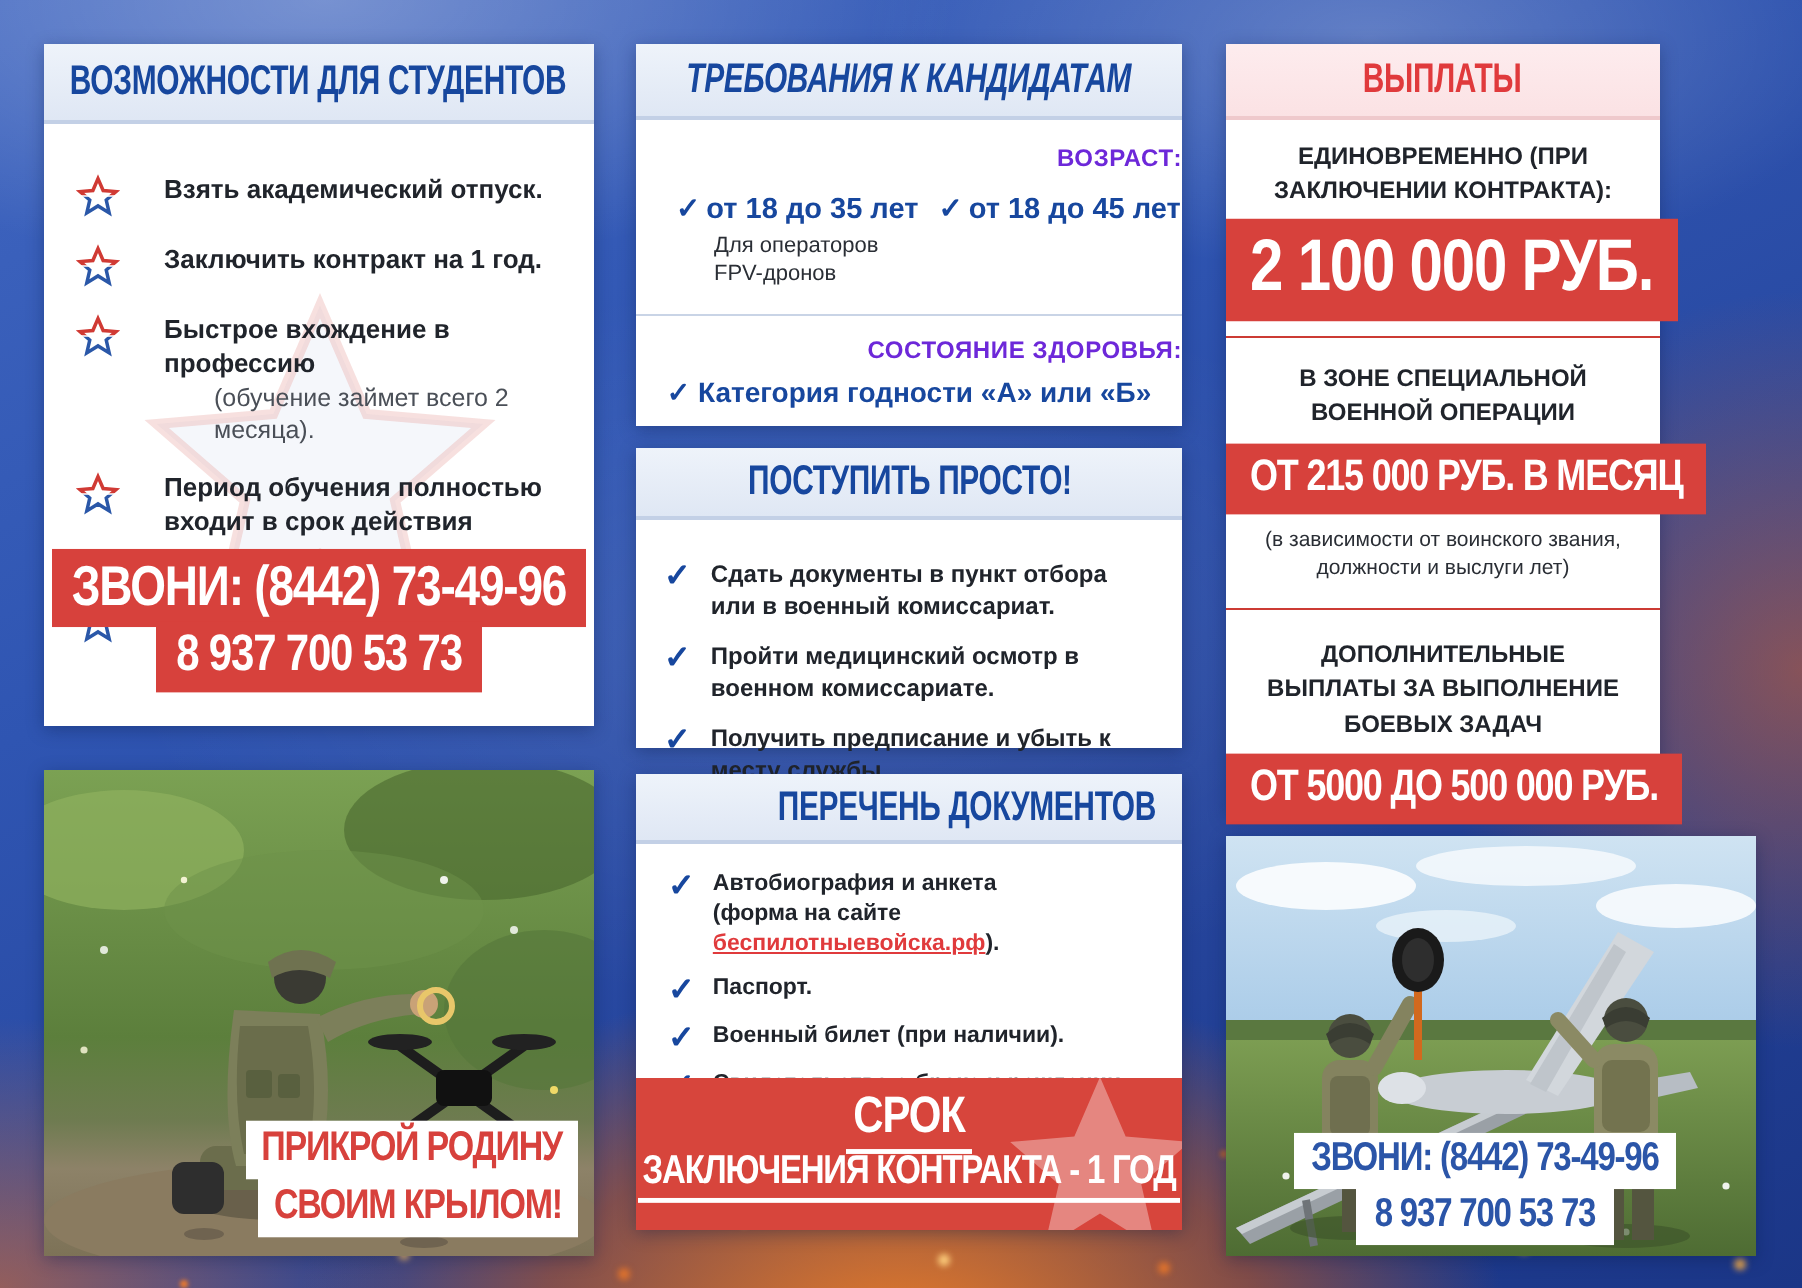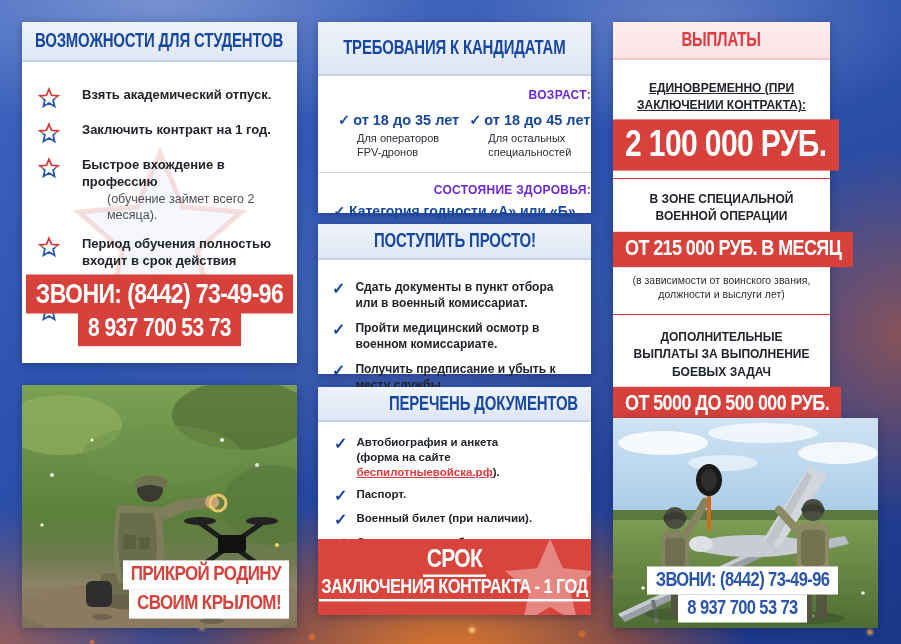--- a/index.html
+++ b/index.html
@@ -56,21 +56,21 @@
   #photo-right{ left:613px; top:418px; width:265px; height:210px; }
   .slogan { position:absolute; right:8px; bottom:12px; text-align:right; }
   .slogan .line { display:block; margin-top:5px; }
   .slogan .box { display:inline-block; background:#fff; color:#d7413c; padding:1px 8px 3px; font-size:17px; }
   .rphones { position:absolute; left:0; right:6px; bottom:8px; text-align:center; }
   .rphones .line { display:block; margin-top:5px; }
   .rphones .box { display:inline-block; background:#fff; color:#2b55a8; padding:1px 9px 3px; font-size:16.5px; }
 
   
   #card-req   { left:318px; top:22px;  width:273px; height:191px; }
-  #card-req .hdr { height:54px; }
+  #card-req .hdr { height:38px;font-style:italic; }
   .small-label { text-align:right; font-size:12px; font-weight:700; color:#6d28d9; letter-spacing:.3px; }
   .age-row { display:flex; padding:0 10px; margin-top:10px; }
   .age-col { flex:1; padding-left:10px; }
   .age-main { color:#17479e; font-weight:700; font-size:14.5px; white-space:nowrap; }
   .age-main .chk { margin-right:3px; }
   .age-sub { font-size:11px; color:#2a2e35; margin:3px 0 0 19px; line-height:1.3; font-weight:500; }
   .chk { color:#17479e; font-weight:700; font-style:normal; }
   .divider-lt { border-top:1px solid #c9d4e6; margin:12px 0 10px; }
   .health-val { text-align:center; color:#17479e; font-weight:700; font-size:14px; margin-top:6px; }
 
@@ -95,21 +95,21 @@
 
   
   #card-pay { left:613px; top:22px; width:217px; height:385px; }
   #card-pay .hdr { height:38px; }
   .pay-label { text-align:center; font-size:12px; font-weight:700; color:#20242b; line-height:1.45; padding:0 14px; }
   .pay-banner { text-align:right; margin-top:9px; }
   .pay-banner .redbox { padding:3px 12px 5px; }
   .amount-big { font-size:30px; }
   .amount-med { font-size:18px; }
   .pay-note { text-align:center; font-size:10.5px; color:#2a2e35; line-height:1.4; margin-top:9px; font-weight:500; }
-  .divider-red { border-top:1px solid #cc3b34; margin:12px 0 0; } .mt10{margin-top:20px;text-decoration:underline;} .mt12{margin-top:12px;} .mt14{margin-top:14px;}
+  .divider-red { border-top:1px solid #cc3b34; margin:12px 0 0; } .mt10{margin-top:10px;} .mt12{margin-top:12px;} .mt14{margin-top:14px;}
 
   
   .scene { display:block; width:100%; height:100%; }
 </style>
 </head>
 <body>
 
 <div class="sparks"></div>
 
 <div class="card" id="card-left">
@@ -241,21 +241,20 @@
     <span class="t">ТРЕБОВАНИЯ К КАНДИДАТАМ</span>
   </div>
   <div class="small-label" style="margin-top:12px">ВОЗРАСТ:</div>
   <div class="age-row">
     <div class="age-col">
       <div class="age-main"><span class="chk">✓</span><span>от 18 до 35 лет</span></div>
       <div class="age-sub">Для операторов FPV-дронов</div>
     </div>
     <div class="age-col">
       <div class="age-main"><span class="chk">✓</span><span>от 18 до 45 лет</span></div>
-      <div class="age-sub">Для остальных специальностей</div>
     </div>
   </div>
   <div class="divider-lt"></div>
   <div class="small-label">СОСТОЯНИЕ ЗДОРОВЬЯ:</div>
   <div class="health-val"><span class="chk">✓</span> <span>Категория годности «А» или «Б»</span></div>
 </div>
 
 <div class="card" id="card-steps">
   <div class="hdr">
     <span class="t">ПОСТУПИТЬ ПРОСТО!</span>

